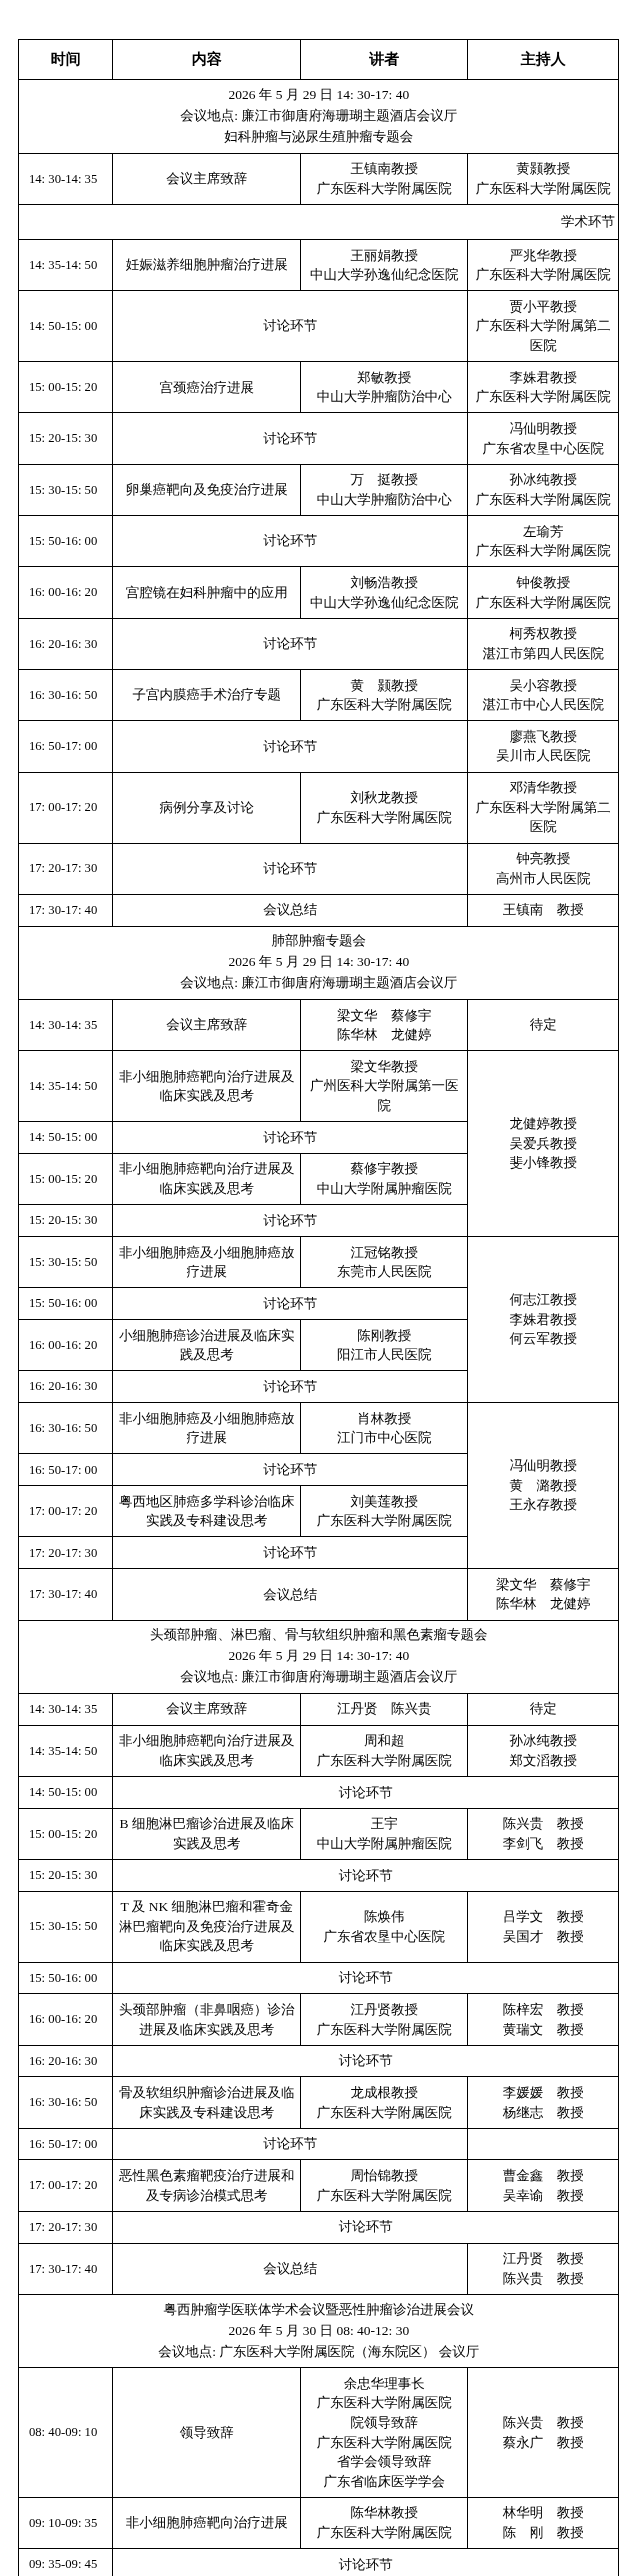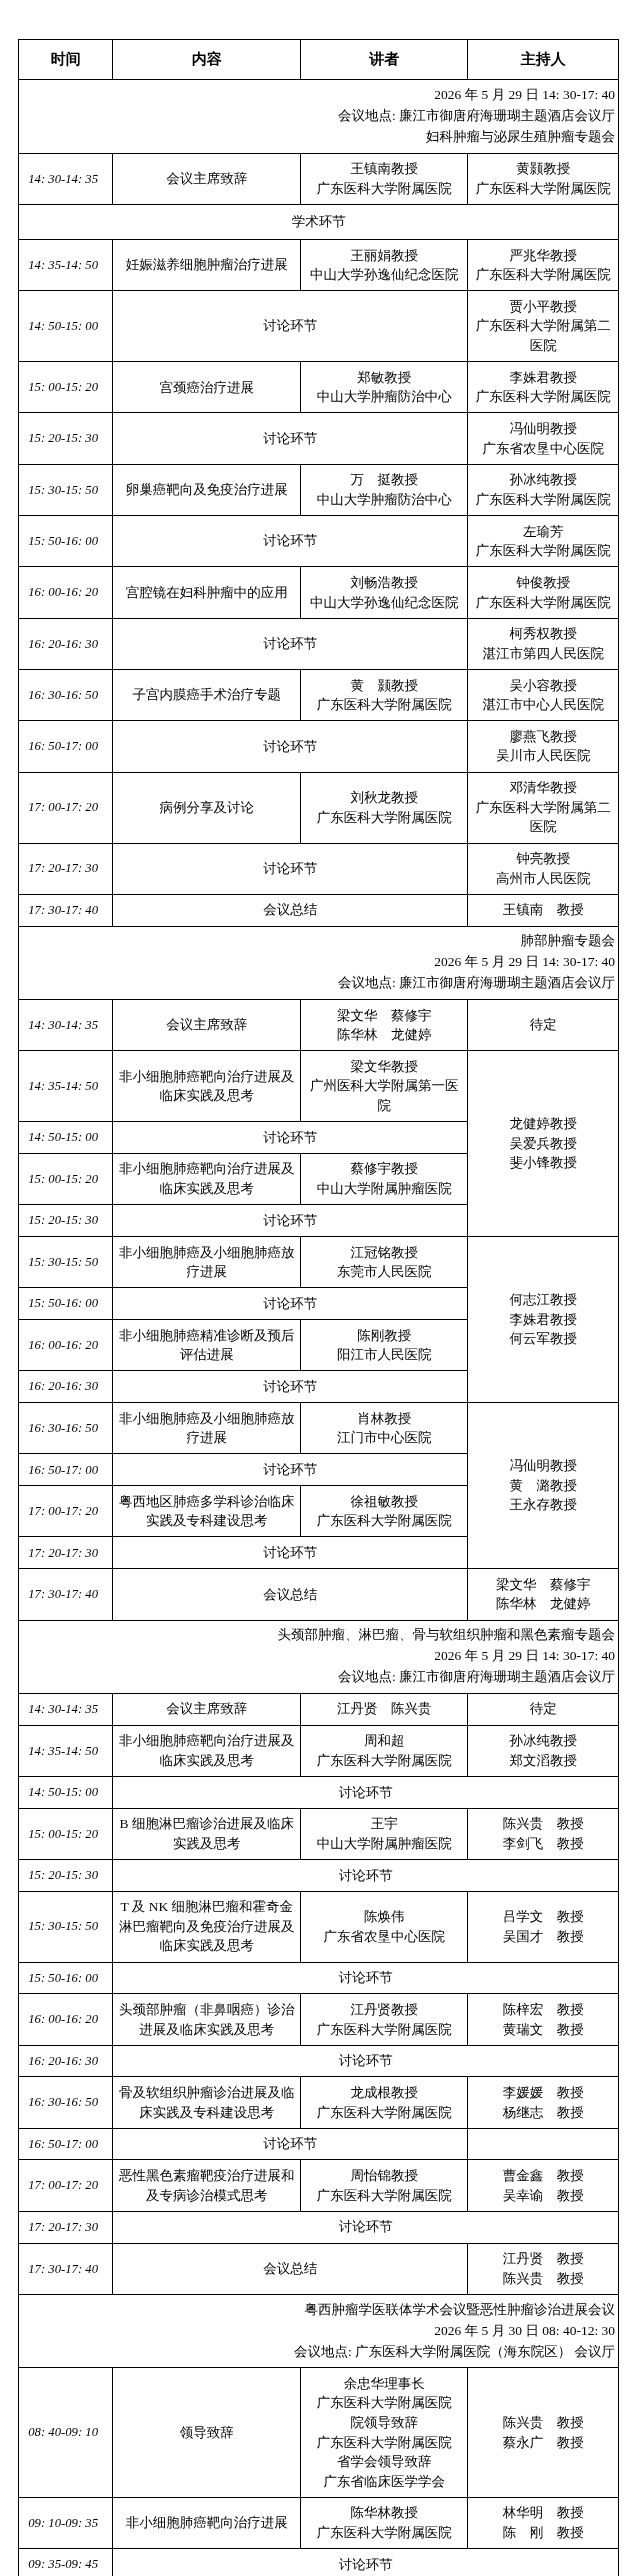--- a/index.html
+++ b/index.html
@@ -41,29 +41,28 @@
   th {
     font-size: 15px;
     font-weight: bold;
     padding: 8.8px 3.2px;
   }
   td.time-cell {
     white-space: nowrap;
     font-size: 12.7px;
     padding-left: 1.6px;
     padding-right: 7px;
-    font-style: italic;
   }
   td.section-header-cell {
     padding: 4.8px 3.2px;
     line-height: 1.55;
-    text-align: right;
   }
   td.band-cell {
     padding: 7.2px 3.2px;
+    text-align: right;
   }
   .cell-line { display: block; }
 </style>
 </head>
 <body>
 
 <div class="page">
   <table class="schedule">
     <colgroup>
       <col class="c-time">
@@ -288,21 +287,21 @@
             <span class="cell-line">李姝君教授</span>
             <span class="cell-line">何云军教授</span>
           </td>
         </tr>
         <tr>
           <td class="time-cell">15: 50-16: 00</td>
           <td colspan="2">讨论环节</td>
         </tr>
         <tr>
           <td class="time-cell">16: 00-16: 20</td>
-          <td>非小细胞肺癌精准诊断及预后评估进展</td>
+          <td>小细胞肺癌诊治进展及临床实践及思考</td>
           <td>
             <span class="cell-line">陈刚教授</span>
             <span class="cell-line">阳江市人民医院</span>
           </td>
         </tr>
         <tr>
           <td class="time-cell">16: 20-16: 30</td>
           <td colspan="2">讨论环节</td>
         </tr>
         <tr>
@@ -319,21 +318,21 @@
           </td>
         </tr>
         <tr>
           <td class="time-cell">16: 50-17: 00</td>
           <td colspan="2">讨论环节</td>
         </tr>
         <tr>
           <td class="time-cell">17: 00-17: 20</td>
           <td>粤西地区肺癌多学科诊治临床实践及专科建设思考</td>
           <td>
-            <span class="cell-line">徐祖敏教授</span>
+            <span class="cell-line">刘美莲教授</span>
             <span class="cell-line">广东医科大学附属医院</span>
           </td>
         </tr>
         <tr>
           <td class="time-cell">17: 20-17: 30</td>
           <td colspan="2">讨论环节</td>
         </tr>
         <tr>
           <td class="time-cell">17: 30-17: 40</td>
           <td colspan="2">会议总结</td>

